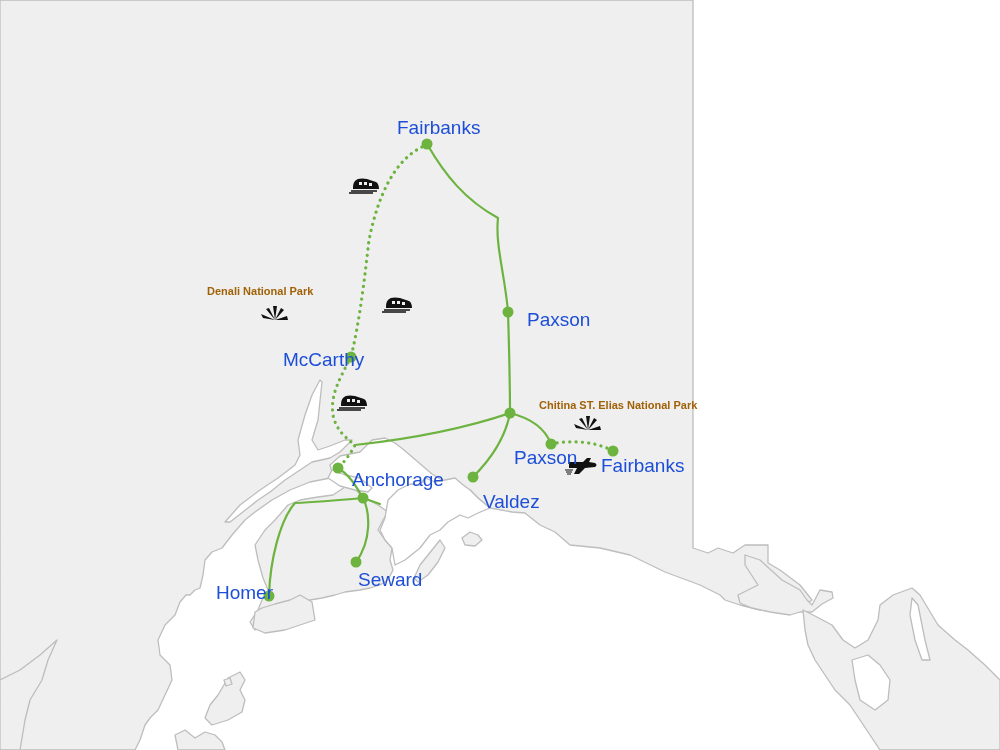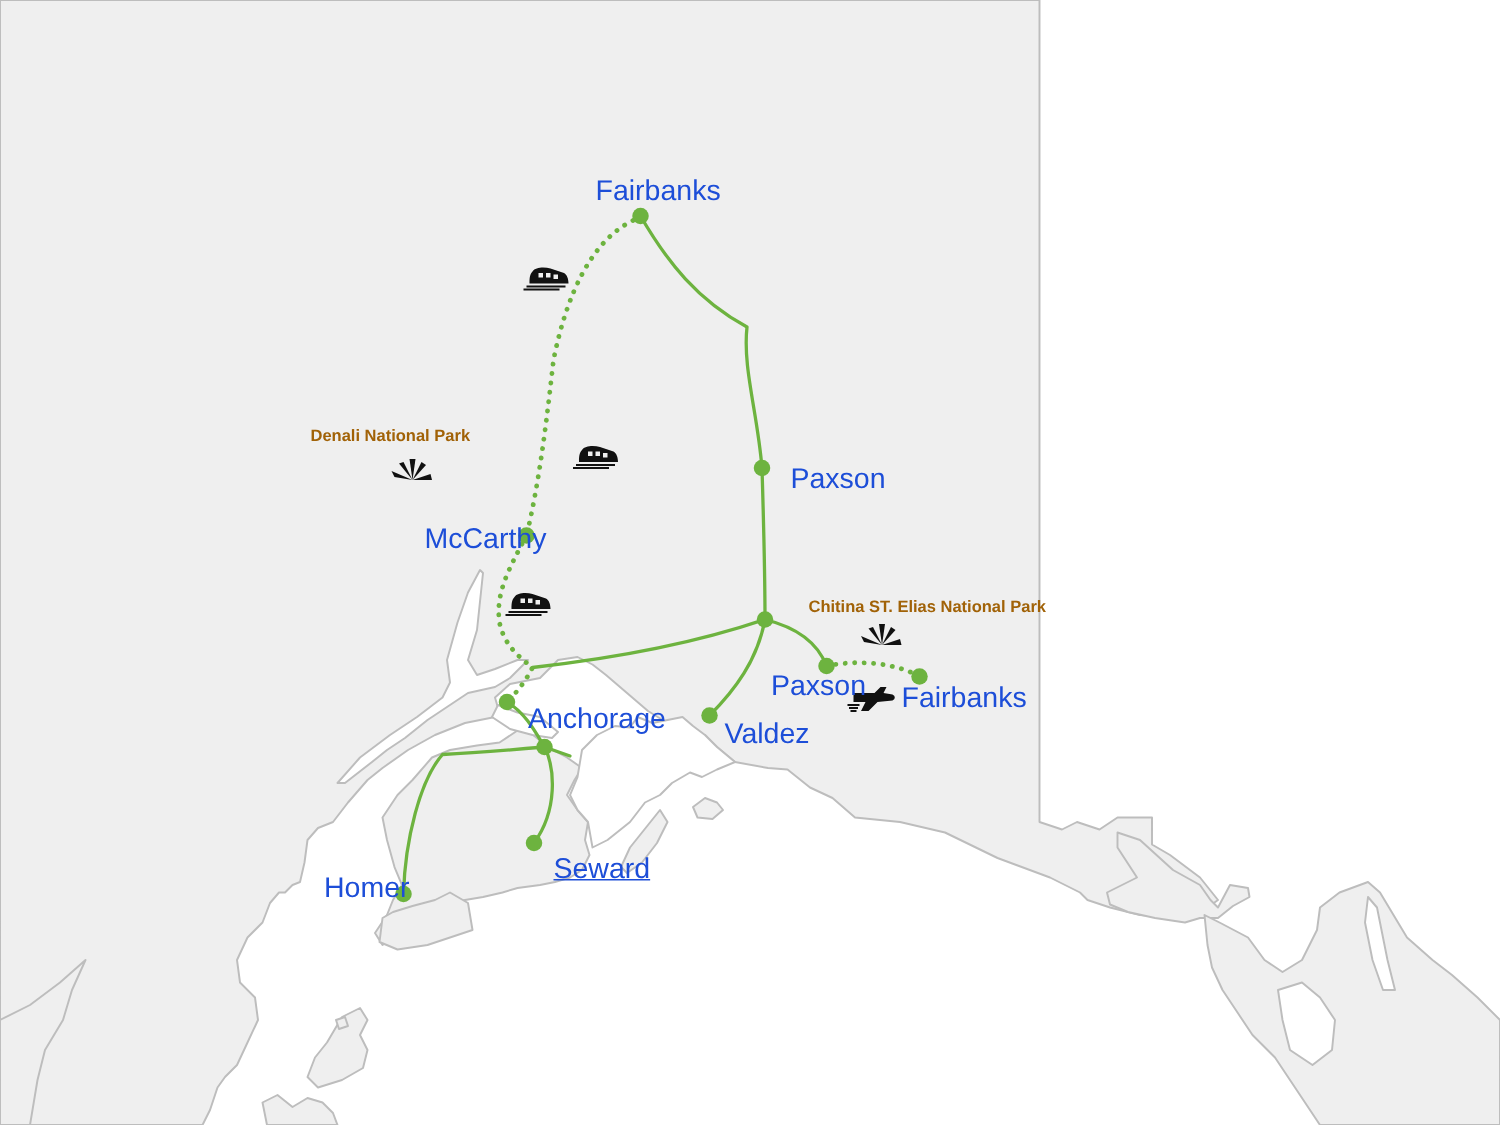--- a/index.html
+++ b/index.html
@@ -162,18 +162,18 @@
     <path d="M0,12 L8,12 M1,14 L7,14 M2,16 L6,16" stroke="#111" stroke-width="1.2"></path>
   </g>
 </svg>
 
 <div class="city-label" style="left:397px; top:118px;">Fairbanks</div>
 <div class="city-label" style="left:527px; top:310px;text-align:right;">Paxson</div>
 <div class="city-label" style="left:283px; top:350px;">McCarthy</div>
 <div class="city-label" style="left:352px; top:470px;">Anchorage</div>
 <div class="city-label" style="left:514px; top:448px;">Paxson</div>
 <div class="city-label" style="left:601px; top:456px;">Fairbanks</div>
-<div class="city-label" style="left:483px; top:480px;">Valdez</div>
-<div class="city-label" style="left:369px; top:570px;text-decoration:underline;">Seward</div>
+<div class="city-label" style="left:483px; top:492px;">Valdez</div>
+<div class="city-label" style="left:358px; top:570px;">Seward</div>
 <div class="city-label" style="left:216px; top:583px;">Homer</div>
 
 <div class="park-label" style="left:207px; top:286px;">Denali National Park</div>
 <div class="park-label" style="left:539px; top:400px;">Chitina ST. Elias National Park</div>
 
 </body></html>

